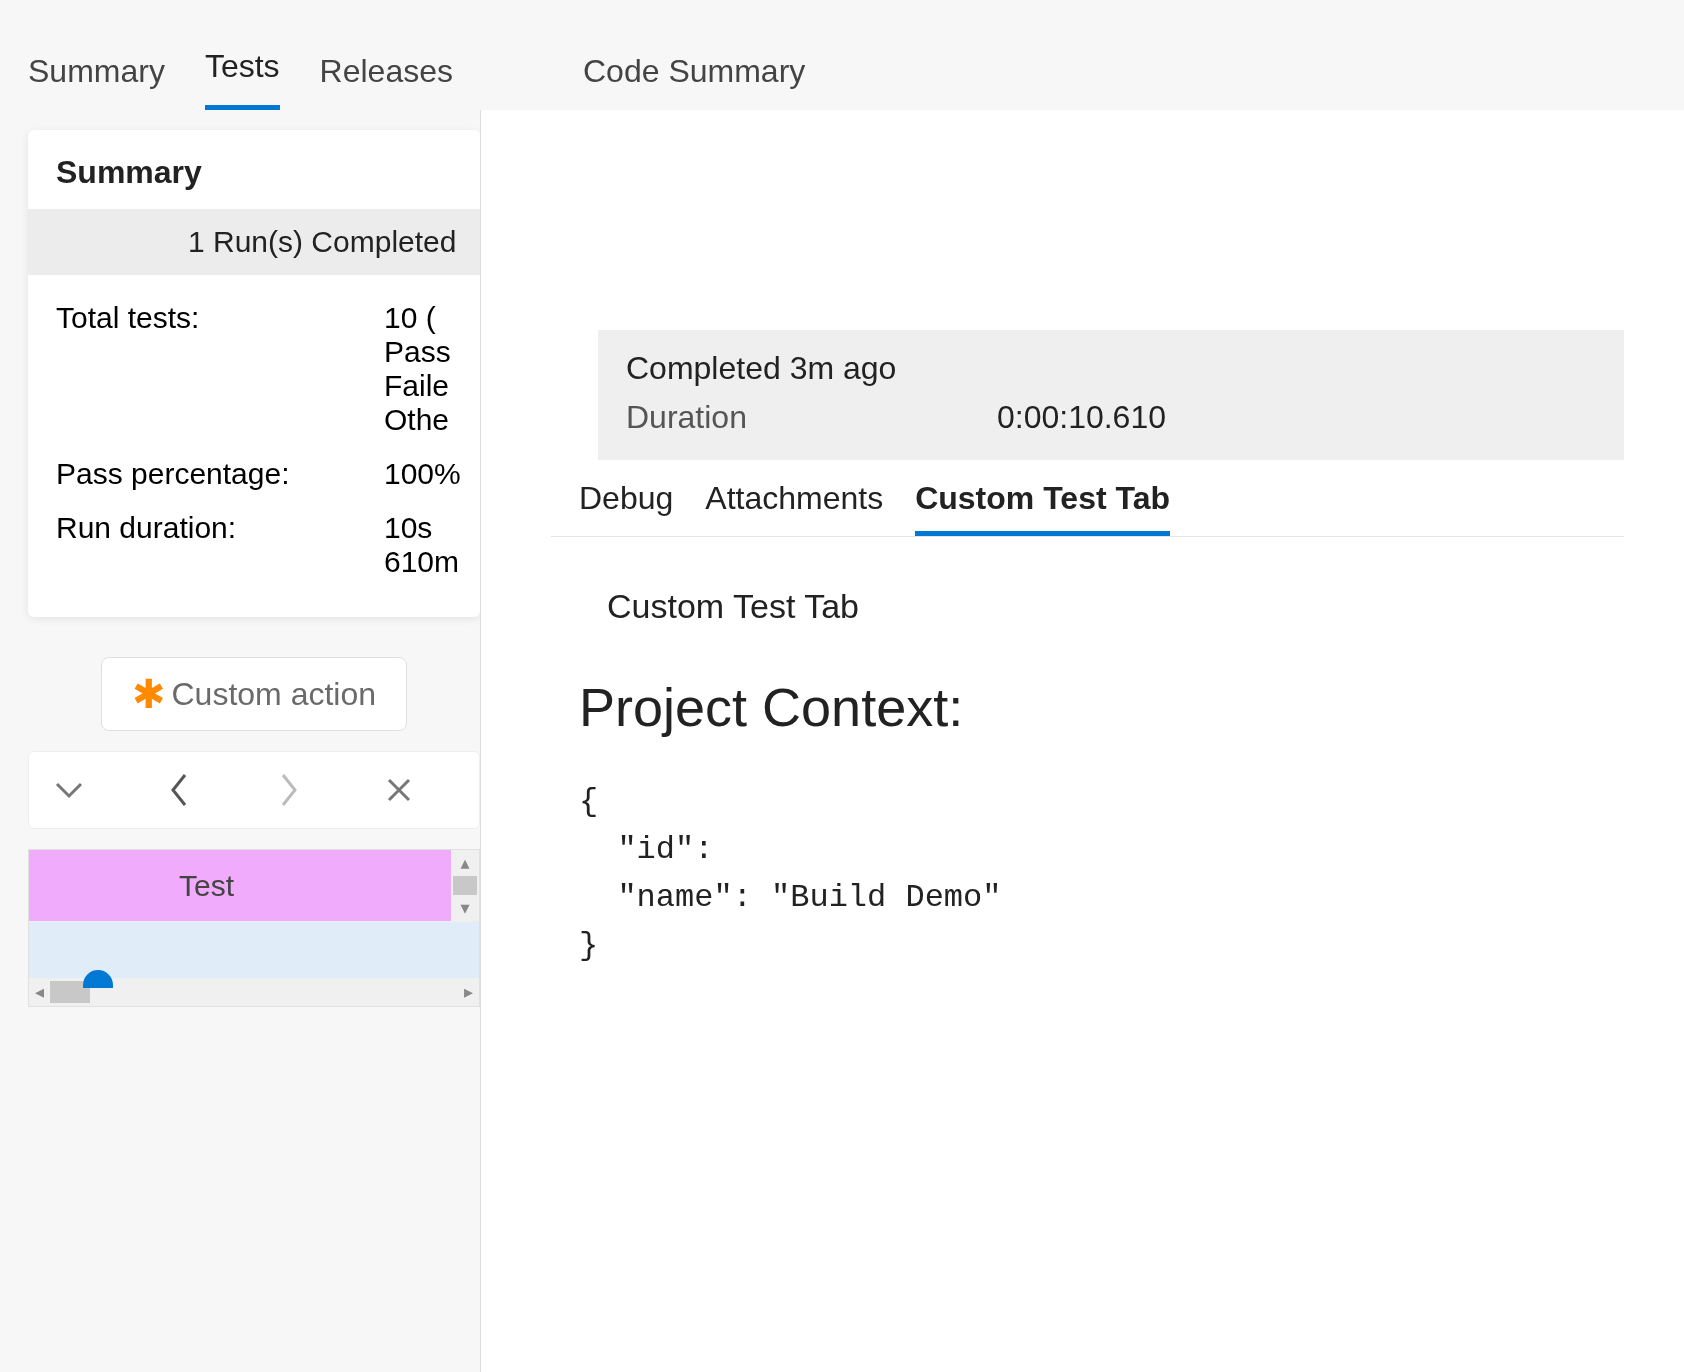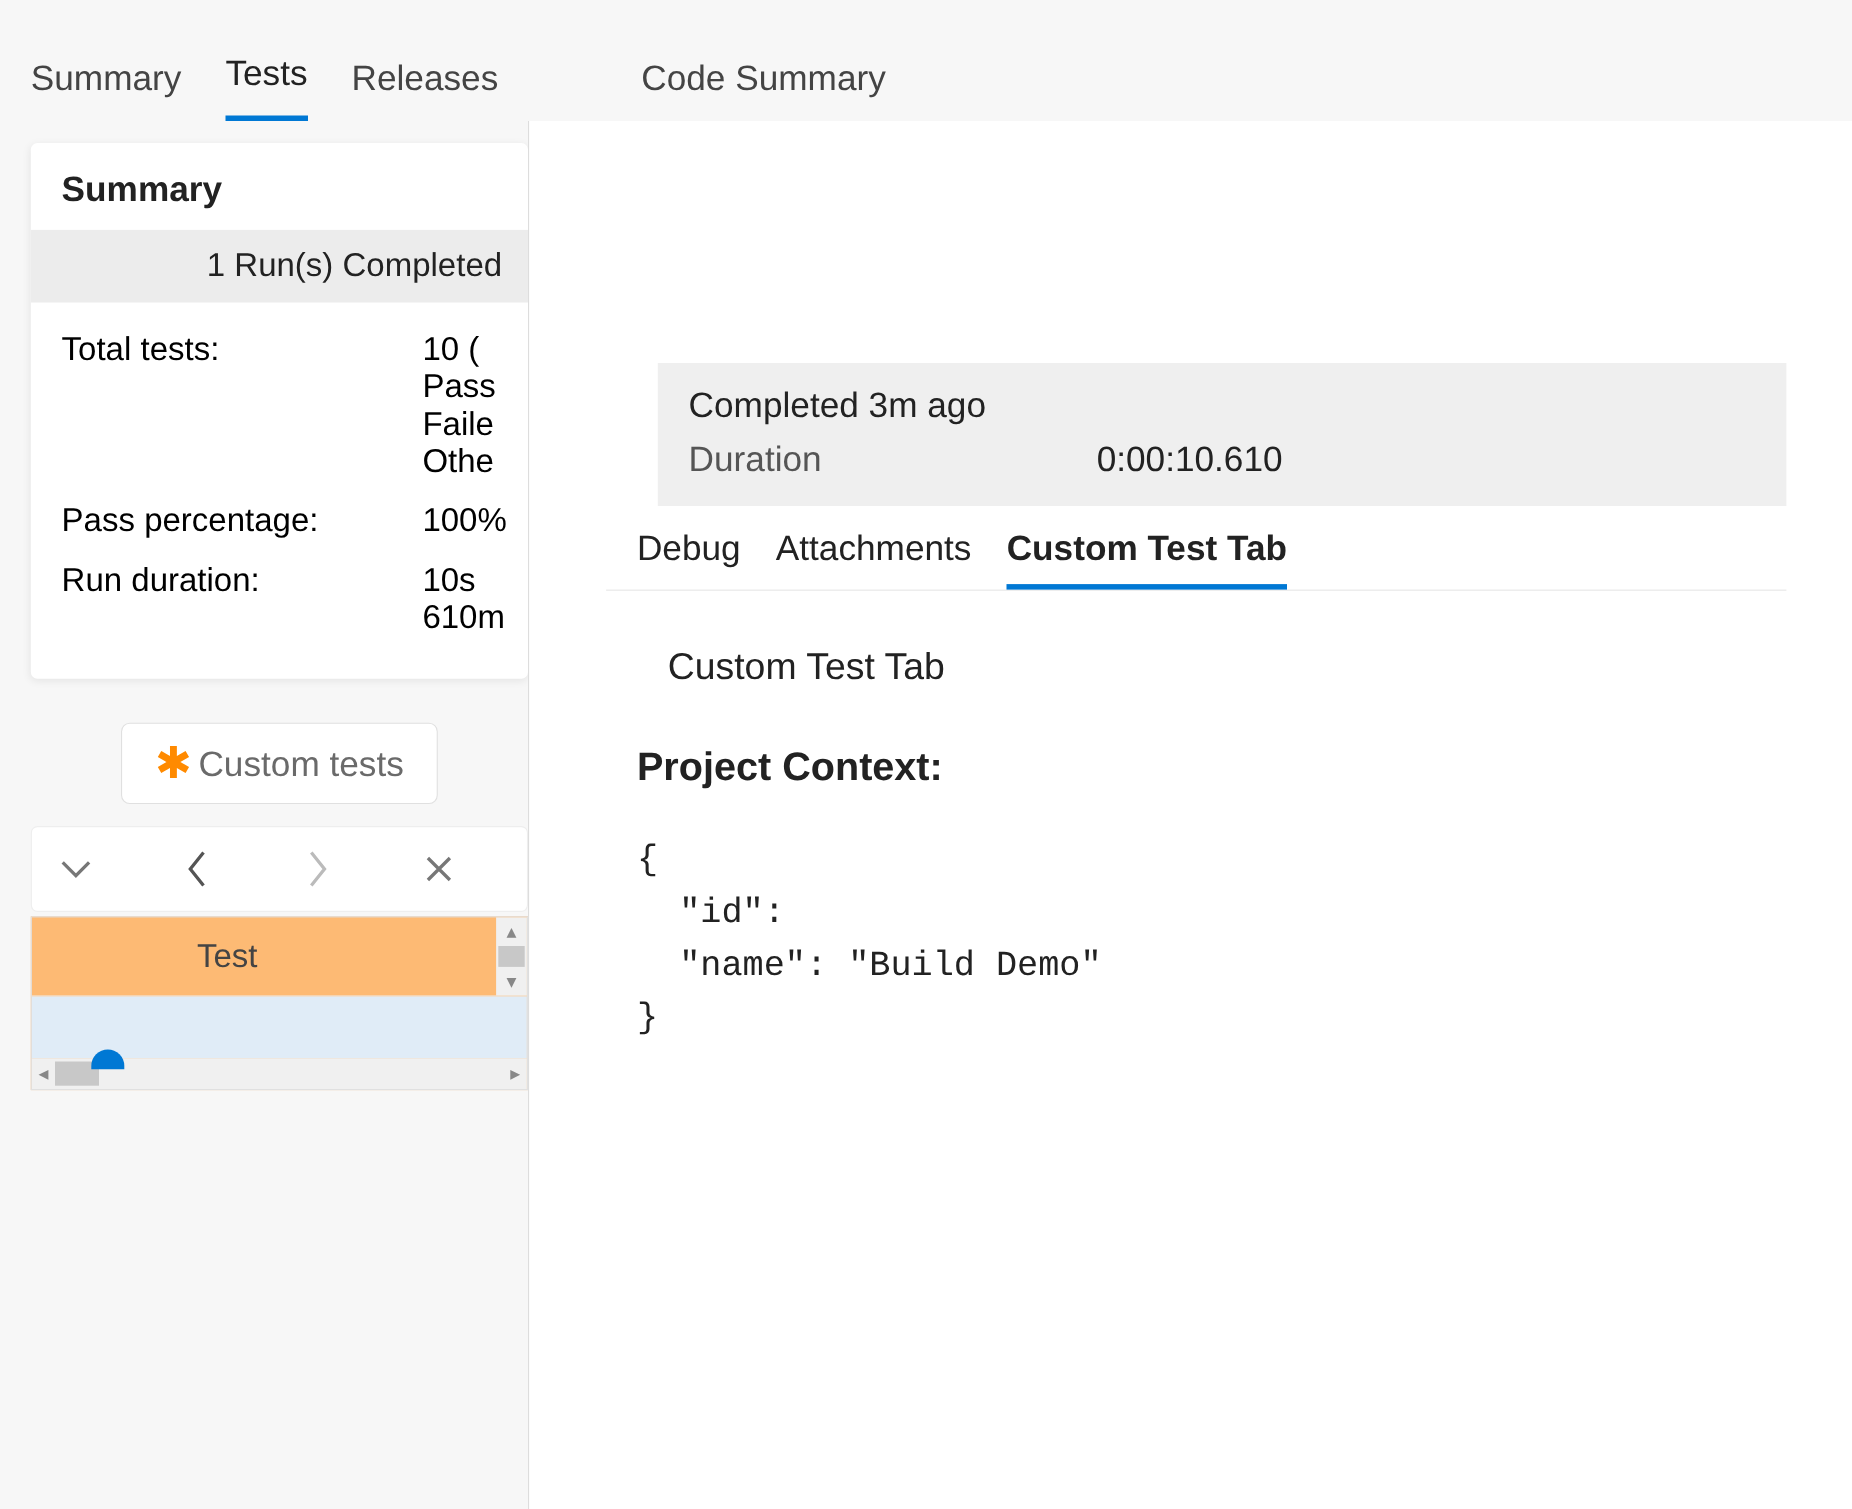--- a/index.html
+++ b/index.html
@@ -124,23 +124,23 @@
       cursor: pointer;
       display: flex;
       align-items: center;
       justify-content: center;
       width: 40px;
       height: 40px;
     }
     .nav-btn.expand { font-size: 28px; }
     
     .grid-wrap {
-      margin-top: 4px;
+      margin-top: 20px;
       border: 1px solid #e0e0e0;
-      background: #fdba74;
+      background: #f0abfc;
       position: relative;
     }
     .grid-header {
       display: flex;
       align-items: center;
       height: 72px;
       padding-left: 150px;
       font-size: 30px;
       color: #444;
       border-bottom: 1px solid #eee;
@@ -243,22 +243,22 @@
     
     .detail-body {
       padding: 50px 28px;
     }
     .detail-section-label {
       font-size: 34px;
       padding-left: 28px;
       margin-bottom: 50px;
     }
     .detail-body-title {
-      font-size: 36px;
-      font-weight: 700;
+      font-size: 54px;
+      font-weight: 400;
       margin-bottom: 40px;
       margin-top: 16px;
     }
     .detail-code {
       font-family: "Consolas", "Courier New", monospace;
       font-size: 32px;
       white-space: pre;
       line-height: 1.5;
     }
   </style>
@@ -307,21 +307,21 @@
           <div class="summary-row-vals">
             <span>10s</span>
             <span>610m</span>
           </div>
         </div>
       </div>
     </div>
 
     <div class="custom-action-btn">
       <span class="asterisk-icon">✱</span>
-      <span>Custom tests</span>
+      <span>Custom action</span>
     </div>
 
     <div class="nav-row">
       <div class="nav-btn expand">
         <svg width="28" height="18" viewBox="0 0 28 18">
             <path d="M2 3 L14 15 L26 3" stroke="#777" stroke-width="3" fill="none"></path>
           </svg>
       </div>
       <div class="nav-btn">
         <svg width="18" height="34" viewBox="0 0 18 34">

